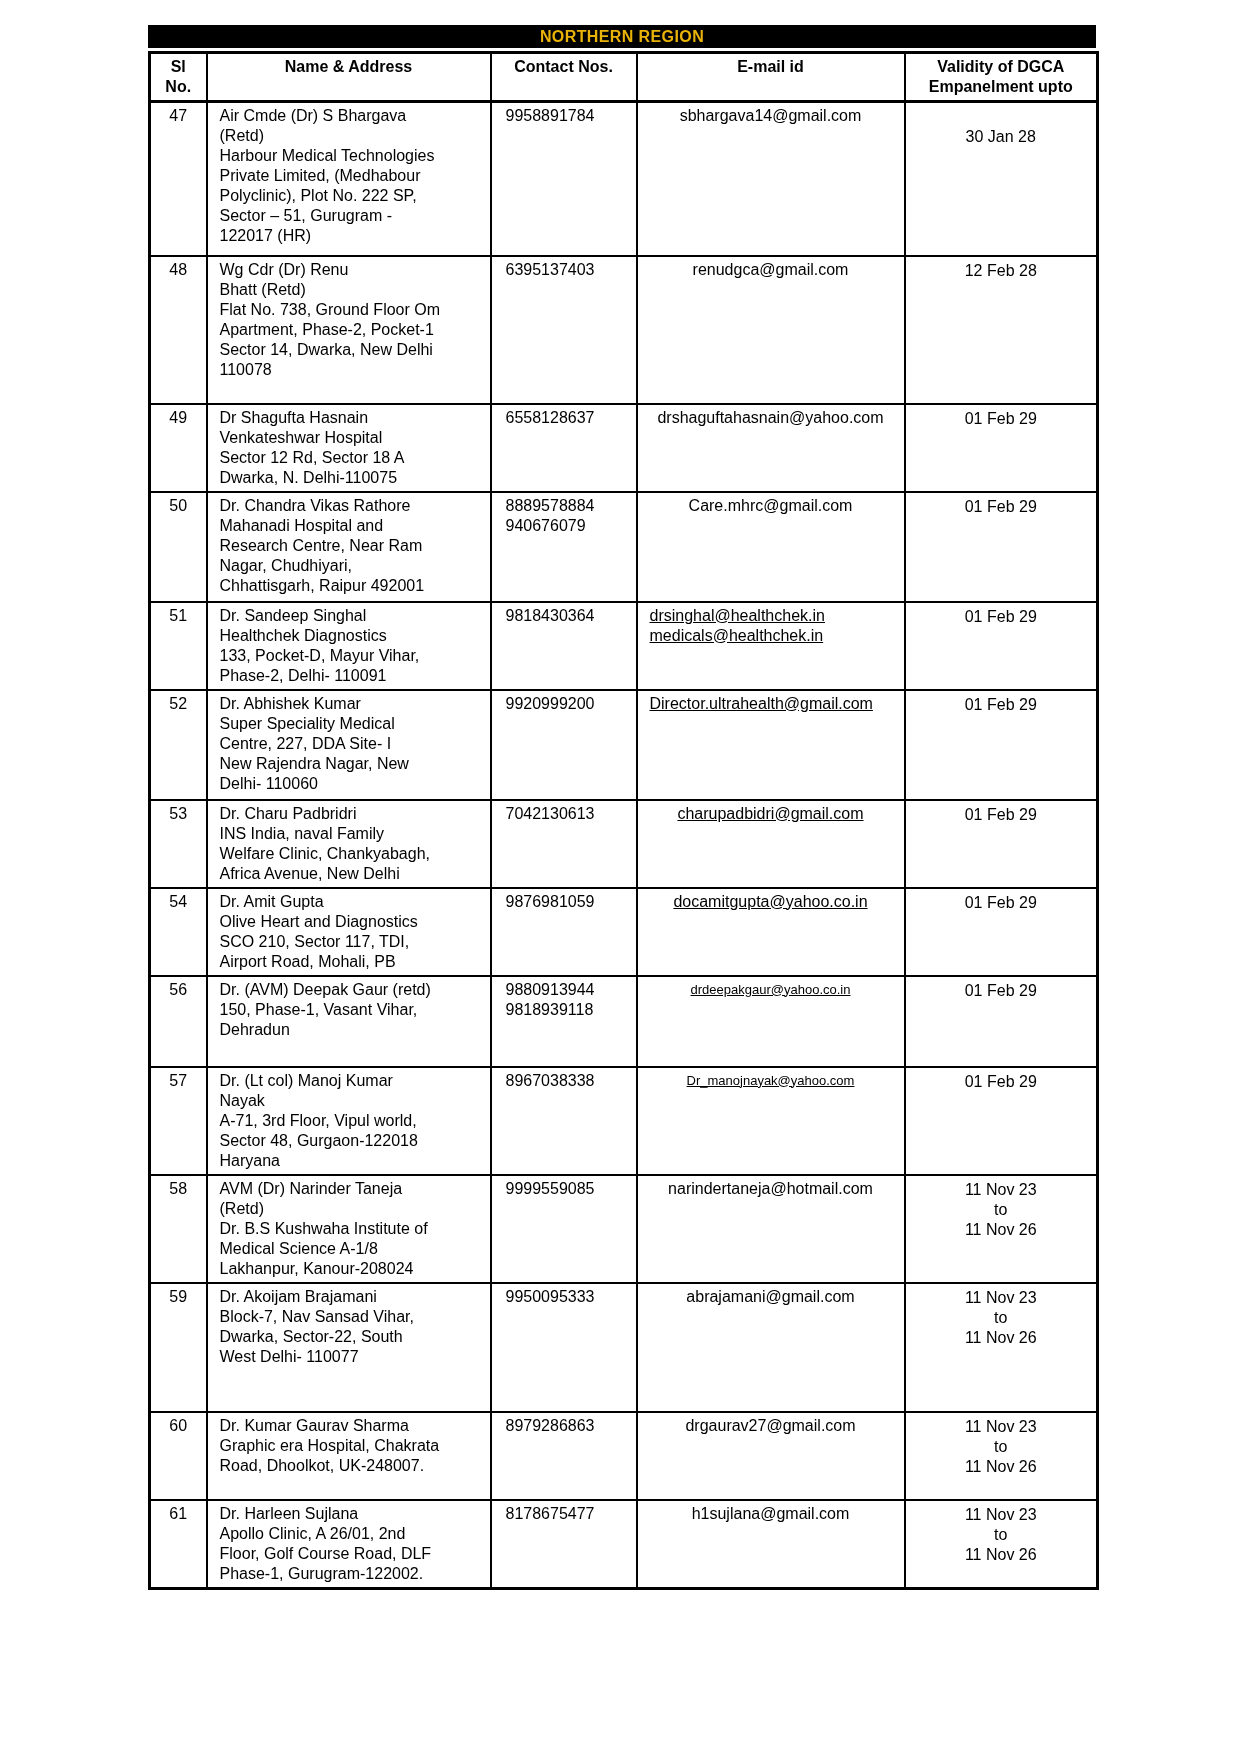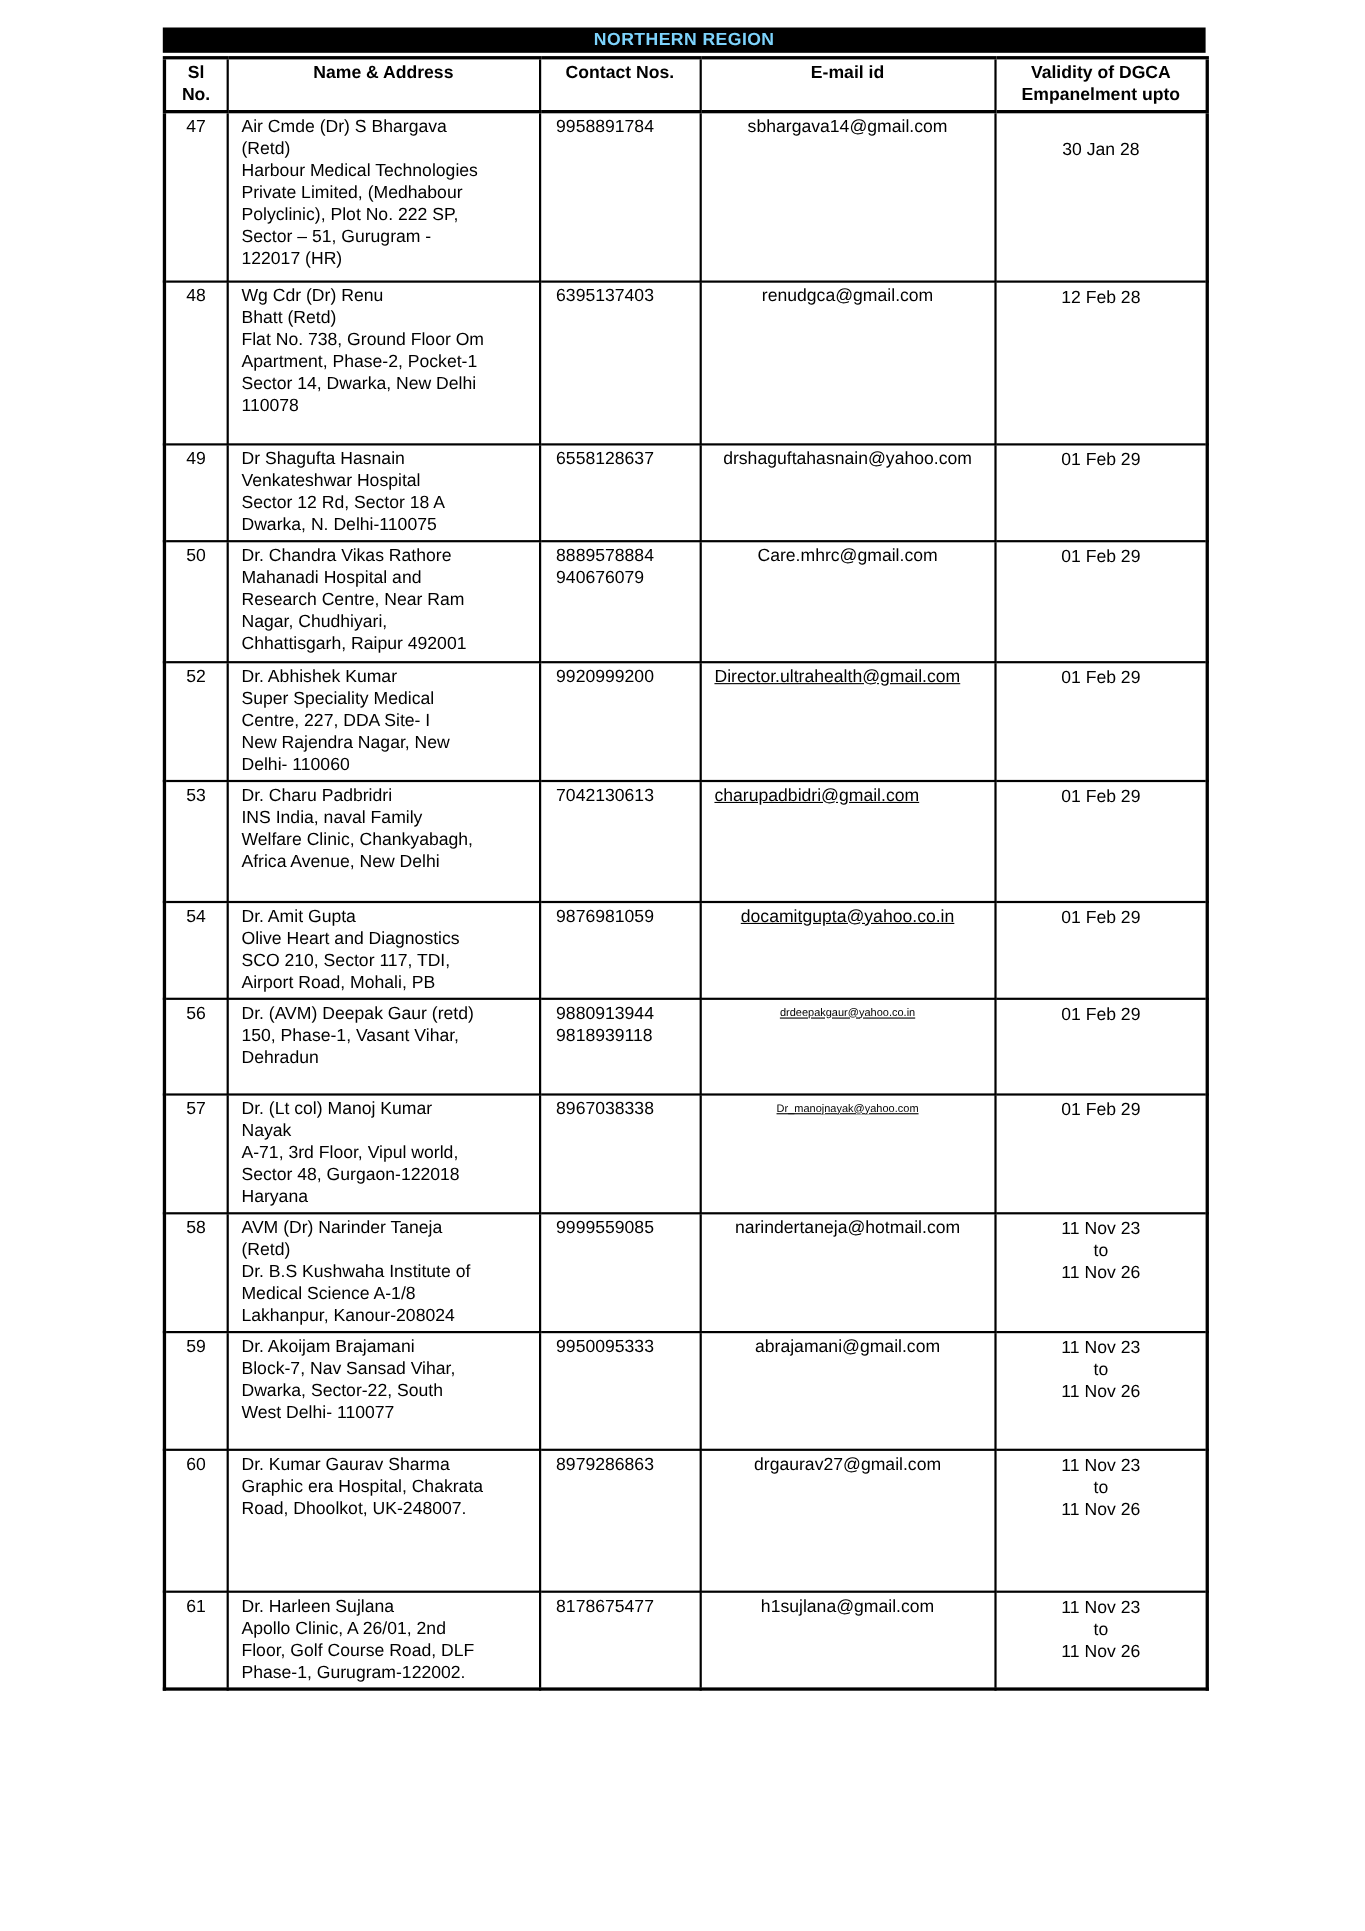--- a/index.html
+++ b/index.html
@@ -3,21 +3,21 @@
 <meta charset="utf-8">
 <style>
   html,body{margin:0;padding:0;background:#fff;}
   .page{
     position:relative;width:1241px;height:1755px;background:#ffffff;
     font-family:"Liberation Sans","DejaVu Sans",sans-serif;color:#000;
     overflow:hidden;
   }
   .doc{position:absolute;left:148px;top:25px;width:948px;}
   .banner{
-    box-sizing:border-box;width:948px;height:23px;background:#000;color:#7dd3fc;
+    box-sizing:border-box;width:948px;height:23px;background:#000;color:#eab308;
     font-weight:bold;font-size:16px;line-height:23px;text-align:center;
     letter-spacing:0.4px;
   }
   table{
     border-collapse:collapse;table-layout:fixed;width:948px;margin-top:3px;
     border:3px solid #000;
   }
   col.c-sl{width:57px;}
   col.c-name{width:284px;}
   col.c-contact{width:146px;}
@@ -55,21 +55,21 @@
   .validity-cell{text-align:center;padding:4px 4px;}
   
   tbody tr:nth-child(1) .validity-cell{padding-top:24px;}
   
   tbody tr:nth-child(5) .email-cell,
   tbody tr:nth-child(6) .email-cell{text-align:left;padding-left:12px;}
   
   tbody tr:nth-child(6) .email-cell .email{word-break:break-all;padding-right:20px;}
   .email{display:block;}
   .email.u{text-decoration:underline;}
-  .email.small{font-size:10px;line-height:20px;}
+  .email.small{font-size:13px;line-height:20px;}
 </style>
 </head>
 <body>
 
 <div class="page">
   <div class="doc">
     <div class="banner">NORTHERN REGION</div>
     <table>
       <colgroup>
         <col class="c-sl">
@@ -139,20 +139,33 @@
 Nagar, Chudhiyari,
 Chhattisgarh, Raipur 492001</td>
     <td class="contact-cell pre">8889578884
 940676079</td>
     <td class="email-cell">
               <span class="email">Care.mhrc@gmail.com</span>
             </td>
     <td class="validity-cell pre">01 Feb 29</td>
   </tr>
           <tr>
+    <td class="sl-cell">51</td>
+    <td class="name-cell pre">Dr. Sandeep Singhal
+Healthchek Diagnostics
+133, Pocket-D, Mayur Vihar,
+Phase-2, Delhi- 110091</td>
+    <td class="contact-cell pre">9818430364</td>
+    <td class="email-cell">
+              <span class="email u">drsinghal@healthchek.in</span>
+              <span class="email u">medicals@healthchek.in</span>
+            </td>
+    <td class="validity-cell pre">01 Feb 29</td>
+  </tr>
+          <tr>
     <td class="sl-cell">52</td>
     <td class="name-cell pre">Dr. Abhishek Kumar
 Super Speciality Medical
 Centre, 227, DDA Site- I
 New Rajendra Nagar, New
 Delhi- 110060</td>
     <td class="contact-cell pre">9920999200</td>
     <td class="email-cell">
               <span class="email u">Director.ultrahealth@gmail.com</span>
             </td>

